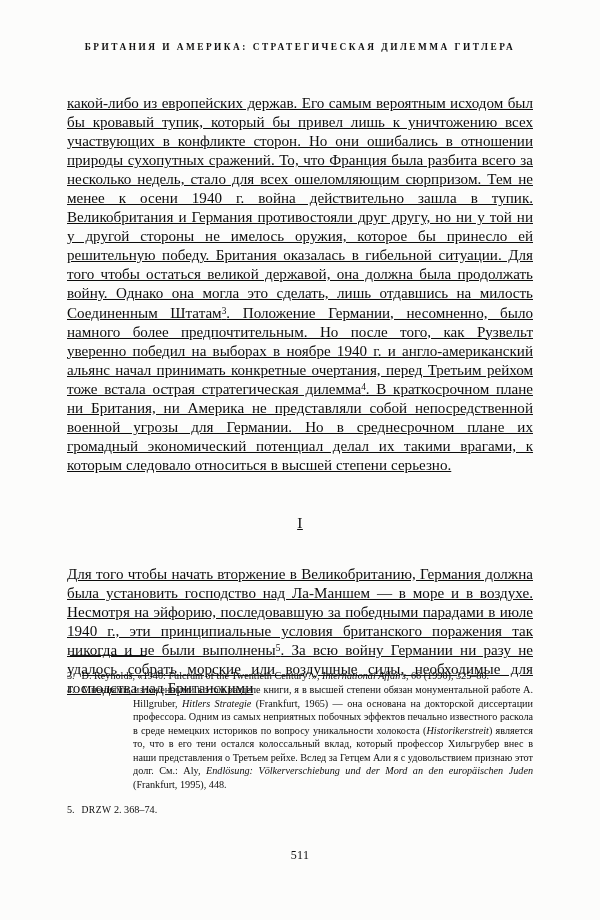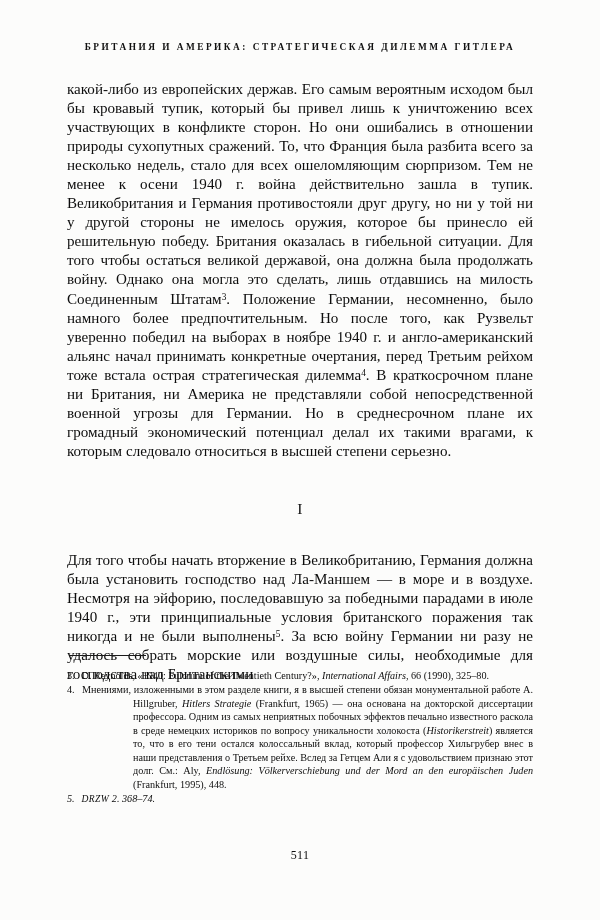--- a/index.html
+++ b/index.html
@@ -33,23 +33,24 @@
     font-weight: 700;
     letter-spacing: 2.5px;
     text-transform: uppercase;
     color: #111;
     white-space: nowrap;
   }
 
   
   .textblock {
     position: absolute;
-    top: 80px;
+    top: 94px;
     left: 67px;
     width: 466px;
+    text-decoration: underline;
   }
 
   p.body {
     margin: 0;
     font-size: 15.1px;
     line-height: 19.05px;
     text-align: justify;
     text-justify: inter-word;
     word-spacing: 0.2px;
     hyphens: manual;
@@ -100,22 +101,21 @@
   .fn .fn-num {
     display: inline-block;
     width: 12px;
     text-indent: 0;
   }
   .fn i, .fn em {
   }
   .fn-last {
     padding-left: 0;
     text-indent: 0;
-    margin-top: 1px;
-    font-style: italic;
+    margin-top: 12px;
   }
   .fn-caps {
     font-size: 0.94em;
     letter-spacing: 0.4px;
   }
 
   
   .folio {
     position: absolute;
     top: 848px;

